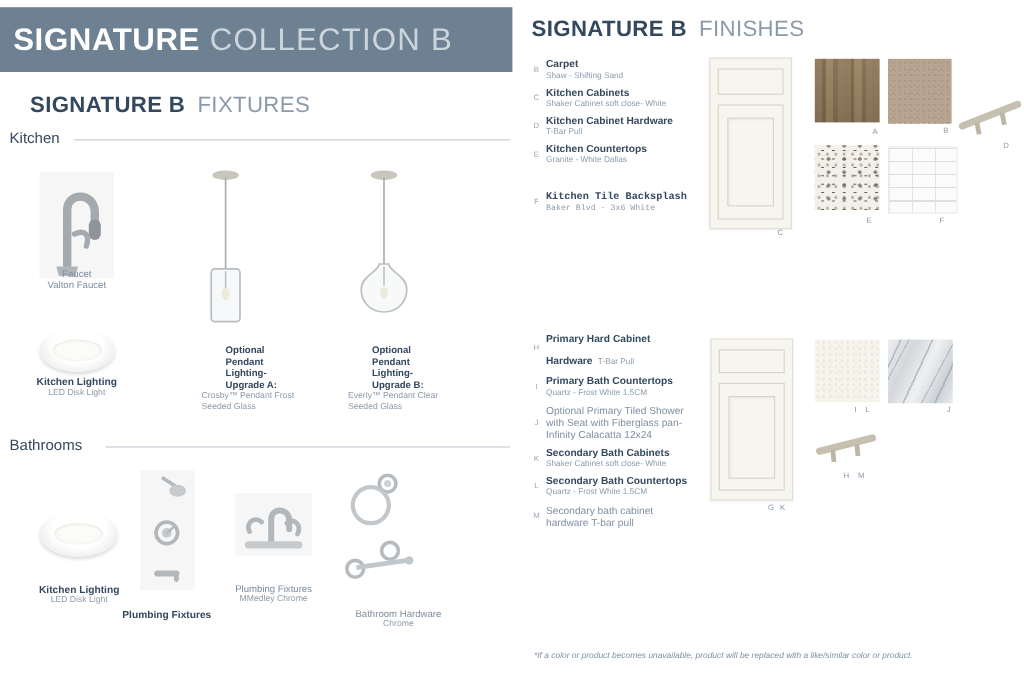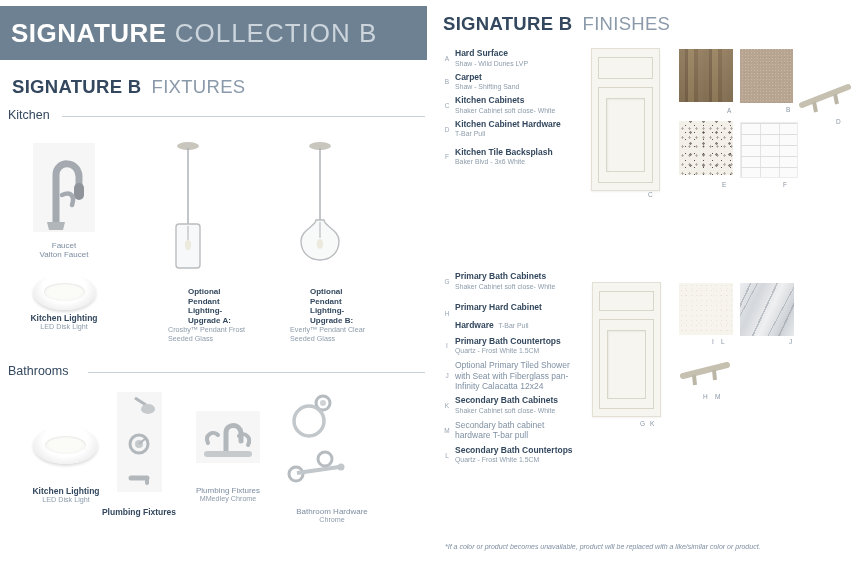--- a/index.html
+++ b/index.html
@@ -90,37 +90,37 @@
 </head>
 <body>
 
 <div id="canvas">
 
   <div class="band">
     <span class="t-bold">SIGNATURE</span>
     <span class="t-light">COLLECTION B</span>
   </div>
 
-  <div class="h2" style="left:12px;top:76px;">
+  <div class="h2" style="left:25px;top:76px;">
     <span class="hb">SIGNATURE B</span>
     <span class="hl">FIXTURES</span>
   </div>
 
   <div class="h3" style="left:8px;top:108px;">Kitchen</div>
   <div class="rule" style="left:62px;top:116px;width:363px;"></div>
 
   <div class="figbox" style="left:33px;top:143px;width:62px;height:89px;">
     <svg width="62" height="89" viewBox="0 0 62 89">
       <path d="M23 80 L23 32 C23 17 45 17 46 33 L46 44" fill="none" stroke="#a4aab0" stroke-width="7" stroke-linecap="round"></path>
       <path d="M46 45 L46 52" fill="none" stroke="#8e949a" stroke-width="10" stroke-linecap="round"></path>
       <path d="M29 52 C38 48 42 53 39 62" fill="none" stroke="#a4aab0" stroke-width="4.5" stroke-linecap="round"></path>
       <path d="M14 79 L32 79 L30 87 L16 87 Z" fill="#b1b6bb"></path>
     </svg>
   </div>
-  <div class="cap" style="left:18px;top:241px;width:92px;">
+  <div class="cap" style="left:18px;top:224px;width:92px;">
     <span class="c-gray" style="font-size:8px;color:#7c8da0;">Faucet</span>
     <span class="c-gray" style="font-size:8px;color:#7c8da0;">Valton Faucet</span>
   </div>
 
   <div class="disk" style="left:33px;top:274px;width:63px;height:36px;">
     <div class="inner"></div>
   </div>
   <div class="cap" style="left:8px;top:313px;width:112px;">
     <span class="c-bold">Kitchen Lighting</span>
     <span class="c-gray">LED Disk Light</span>
@@ -213,48 +213,48 @@
     <span class="c-gray">Chrome</span>
   </div>
 
   <div class="h2" style="left:443px;top:13px;">
     <span class="hb">SIGNATURE B</span>
     <span class="hl">FINISHES</span>
   </div>
 
   <div class="fin-list" style="left:443px;top:49px;">
     <div class="fin-item">
-        <span class="fin-letter">A</span>
-      <div class="fin-text">
-          <div class="fin-title">Hard Surface</div>
-      <div class="fin-sub">Shaw - Wild Dunes LVP</div>
-        </div>
-      </div>
-    <div class="fin-item">
         <span class="fin-letter">B</span>
       <div class="fin-text">
           <div class="fin-title">Carpet</div>
       <div class="fin-sub">Shaw - Shifting Sand</div>
         </div>
       </div>
     <div class="fin-item">
         <span class="fin-letter">C</span>
       <div class="fin-text">
           <div class="fin-title">Kitchen Cabinets</div>
       <div class="fin-sub">Shaker Cabinet soft close- White</div>
         </div>
       </div>
     <div class="fin-item">
         <span class="fin-letter">D</span>
       <div class="fin-text">
           <div class="fin-title">Kitchen Cabinet Hardware</div>
       <div class="fin-sub">T-Bar Pull</div>
         </div>
       </div>
-    <div class="fin-item" style="margin-top:4px;">
+    <div class="fin-item">
+        <span class="fin-letter">E</span>
+      <div class="fin-text">
+          <div class="fin-title">Kitchen Countertops</div>
+      <div class="fin-sub">Granite - White Dallas</div>
+        </div>
+      </div>
+    <div class="fin-item" style="margin-top:16px;font-family:Liberation Mono, monospace;">
         <span class="fin-letter">F</span>
       <div class="fin-text">
           <div class="fin-title">Kitchen Tile Backsplash</div>
       <div class="fin-sub">Baker Blvd - 3x6 White</div>
         </div>
       </div>
   </div>
 
   <div class="cabinet" style="left:591px;top:48px;width:69px;height:143px;">
     <div class="drawer"></div>
@@ -280,27 +280,20 @@
   <span class="swlabel" style="left:836px;top:118px;">D</span>
 
   <div class="sw sw-granite" style="left:679px;top:121px;width:54px;height:54px;"></div>
   <span class="swlabel" style="left:722px;top:181px;">E</span>
 
   <div class="sw sw-tile" style="left:740px;top:122px;width:58px;height:56px;"></div>
   <span class="swlabel" style="left:783px;top:181px;">F</span>
 
   <div class="fin-list" style="left:443px;top:272px;">
     <div class="fin-item">
-        <span class="fin-letter">G</span>
-      <div class="fin-text">
-          <div class="fin-title">Primary Bath Cabinets</div>
-      <div class="fin-sub">Shaker Cabinet soft close- White</div>
-        </div>
-      </div>
-    <div class="fin-item">
         <span class="fin-letter">H</span>
       <div class="fin-text"><span class="fin-title">Primary Hard Cabinet Hardware</span>
       <span class="fin-inline-sub">T-Bar Pull</span></div>
       </div>
     <div class="fin-item">
         <span class="fin-letter">I</span>
       <div class="fin-text">
           <div class="fin-title">Primary Bath Countertops</div>
       <div class="fin-sub">Quartz - Frost White 1.5CM</div>
         </div>
@@ -312,30 +305,30 @@
         </div>
       </div>
     <div class="fin-item">
         <span class="fin-letter">K</span>
       <div class="fin-text">
           <div class="fin-title">Secondary Bath Cabinets</div>
       <div class="fin-sub">Shaker Cabinet soft close- White</div>
         </div>
       </div>
     <div class="fin-item">
+        <span class="fin-letter">L</span>
+      <div class="fin-text">
+          <div class="fin-title">Secondary Bath Countertops</div>
+      <div class="fin-sub">Quartz - Frost White 1.5CM</div>
+        </div>
+      </div>
+    <div class="fin-item">
         <span class="fin-letter">M</span>
       <div class="fin-text" style="width:110px;">
           <div class="fin-plain">Secondary bath cabinet hardware T-bar pull</div>
-        </div>
-      </div>
-    <div class="fin-item">
-        <span class="fin-letter">L</span>
-      <div class="fin-text">
-          <div class="fin-title">Secondary Bath Countertops</div>
-      <div class="fin-sub">Quartz - Frost White 1.5CM</div>
         </div>
       </div>
   </div>
 
   <div class="cabinet" style="left:592px;top:282px;width:69px;height:135px;">
     <div class="drawer"></div>
     <div class="door">
         <div class="panel"></div>
       </div>
   </div>

